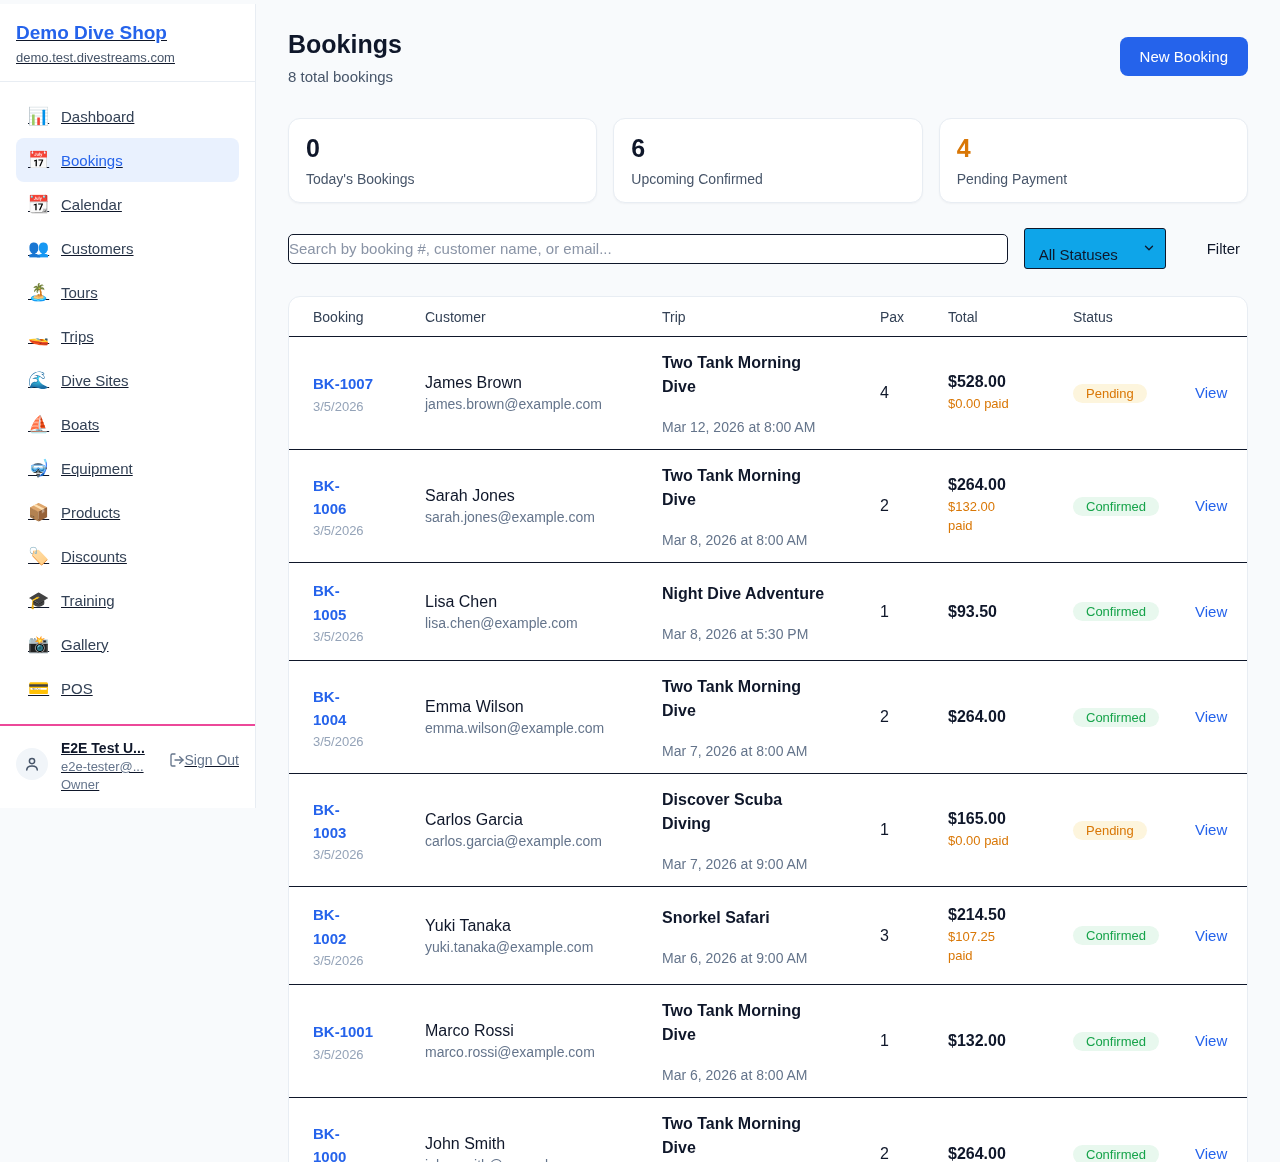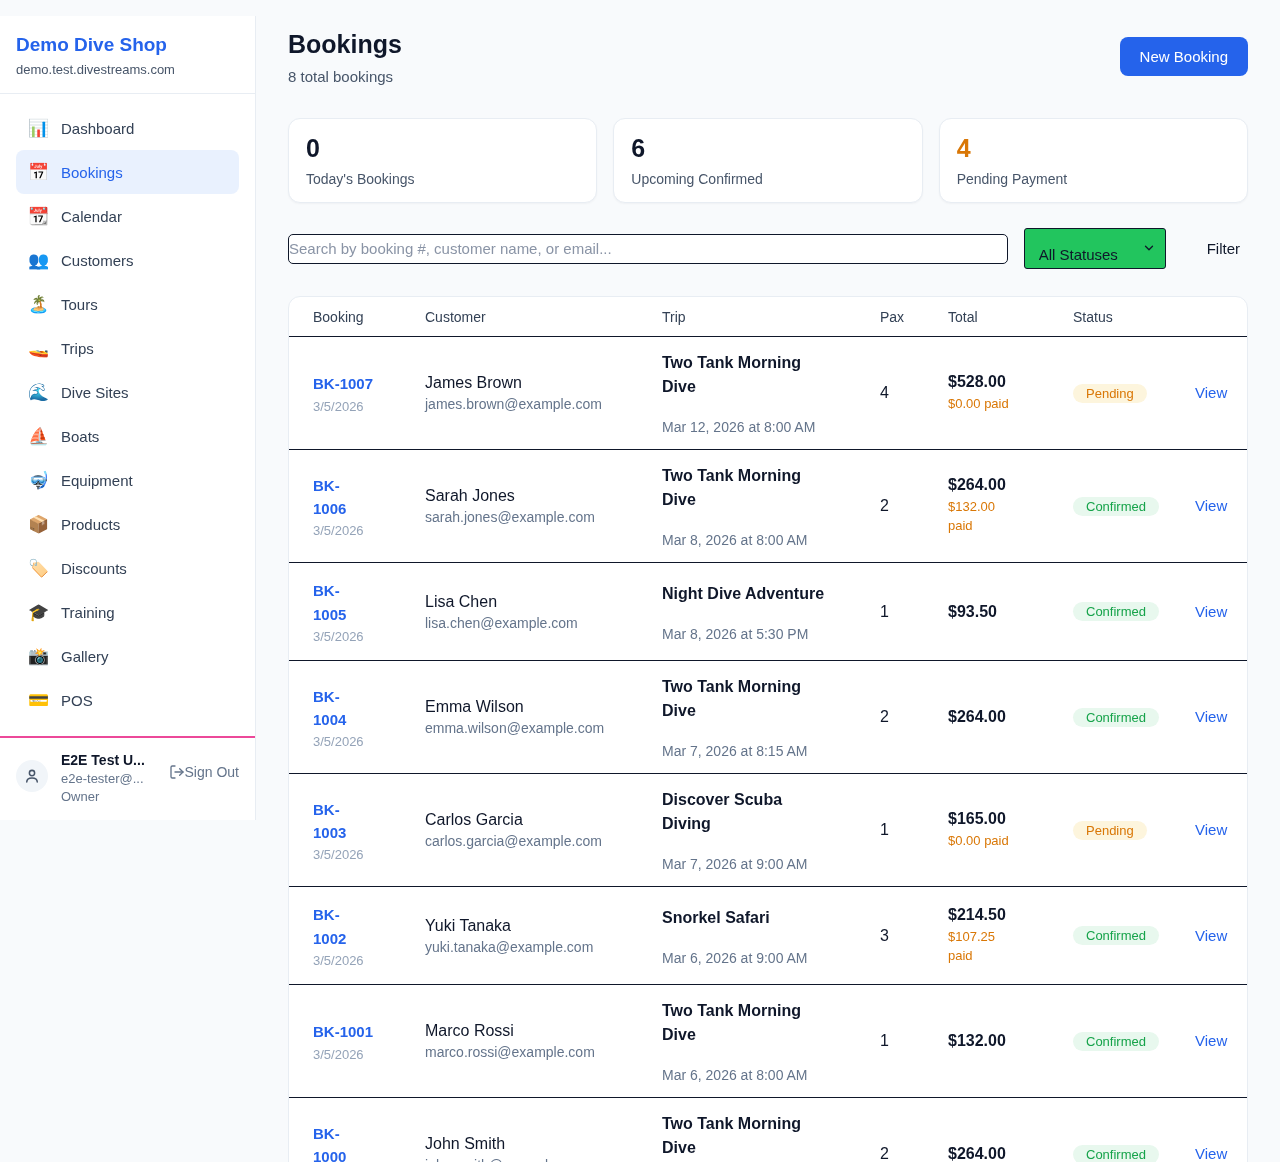--- a/index.html
+++ b/index.html
@@ -1,19 +1,19 @@
 <!DOCTYPE html>
 <html><head>
 <meta charset="utf-8">
 <style>
   * { margin:0; padding:0; box-sizing:border-box; }
   html,body { width:1280px; height:1162px; background:#f8fafc; font-family:"Liberation Sans", sans-serif; color:#0f172a; overflow:hidden; }
 
   
-  .sidebar { position:absolute; left:0; top:16px; width:256px; background:#ffffff; border-right:1px solid #e8edf3; }
+  .sidebar { position:absolute; left:0; top:4px; width:256px; background:#ffffff; border-right:1px solid #e8edf3;text-decoration:underline; }
   .side-head { padding:18px 16px 16px 16px; border-bottom:1px solid #e8edf3; }
   .shop-title { color:#2563eb; font-size:19px; font-weight:700; }
   .shop-domain { color:#475569; font-size:13px; margin-top:6px; }
   .nav { padding:12px 16px 14px 16px; }
   .nav-item { display:flex; align-items:center; gap:13px; height:44px; padding:0 12px; border-radius:8px; cursor:pointer; }
   .nav-icon { font-size:17px; width:20px; text-align:center; }
   .nav-label { font-size:15px; color:#334155; }
   .nav-item.active { background:#e9f1fe; }
   .nav-item.active .nav-label { color:#2563eb; font-weight:500; }
   .side-foot { border-top:2px solid #ec4899; padding:14px 16px 16px 16px; display:flex; align-items:flex-start; }
@@ -33,21 +33,21 @@
   .stats { display:flex; gap:16px; margin-top:33px; }
   .stat-card { flex:1; background:#fff; border:1px solid #e8edf3; border-radius:12px; padding:15px 17px; box-shadow:0 1px 2px rgba(15,23,42,.04); }
   .stat-value { font-size:25px; font-weight:700; color:#0f172a; }
   .stat-value.orange { color:#d97706; }
   .stat-label { font-size:14px; color:#475569; margin-top:8px; }
 
   .filter-row { display:flex; align-items:center; margin-top:25px; }
   .search-input { flex:1; height:30px; border:1px solid #0f172a; border-radius:5px; background:#fff; padding:0 0; font-size:15px; color:#0f172a; font-family:inherit; outline:none; }
   .search-input::placeholder { color:#8a94a6; }
   .select-wrap { position:relative; margin-left:16px; }
-  .status-select { height:41px; width:142px; border:1px solid #0f172a; border-radius:3px; background:#22c55e; font-size:15px; color:#0f172a; padding:12px 28px 0 14px; appearance:none; -webkit-appearance:none; font-family:inherit; cursor:pointer; }
+  .status-select { height:41px; width:142px; border:1px solid #0f172a; border-radius:3px; background:#0ea5e9; font-size:15px; color:#0f172a; padding:12px 28px 0 14px; appearance:none; -webkit-appearance:none; font-family:inherit; cursor:pointer; }
   .select-chevron { position:absolute; right:10px; top:13px; pointer-events:none; }
   .filter-btn { background:none; border:none; font-size:15px; color:#0f172a; font-weight:500; margin-left:33px; padding:0 8px; cursor:pointer; font-family:inherit; }
 
   
   .table-card { margin-top:27px; background:#fff; border:1px solid #e8edf3; border-radius:12px; overflow:hidden; }
   .thead, .trow { display:grid; grid-template-columns:112px 237px 218px 68px 125px 122px 1fr; padding:0 24px; align-items:center; }
   .thead { height:40px; border-bottom:1px solid #0f172a; }
   .th { font-size:14px; color:#334155; font-weight:500; }
   .trow { min-height:98px; border-bottom:1px solid #0f172a; padding-top:14px; padding-bottom:14px; }
   .trow:last-child { border-bottom:none; }
@@ -272,21 +272,21 @@
       <div><a class="bk-id">BK-
 1004</a>
         <div class="bk-date">3/5/2026</div></div>
       <div>
           <div class="cust-name">Emma Wilson</div>
         <div class="cust-email">emma.wilson@example.com</div>
         </div>
       <div>
           <div class="trip-name">Two Tank Morning
 Dive</div>
-        <div class="trip-date">Mar 7, 2026 at 8:15 AM</div>
+        <div class="trip-date">Mar 7, 2026 at 8:00 AM</div>
         </div>
       <div class="col-pax">2</div>
       <div>
           <div class="total">$264.00</div>
         </div>
       <div><span class="badge" data-status="confirmed">Confirmed</span></div>
       <div><a class="view-link">View</a></div>
     </div>
 
     <div class="trow">

